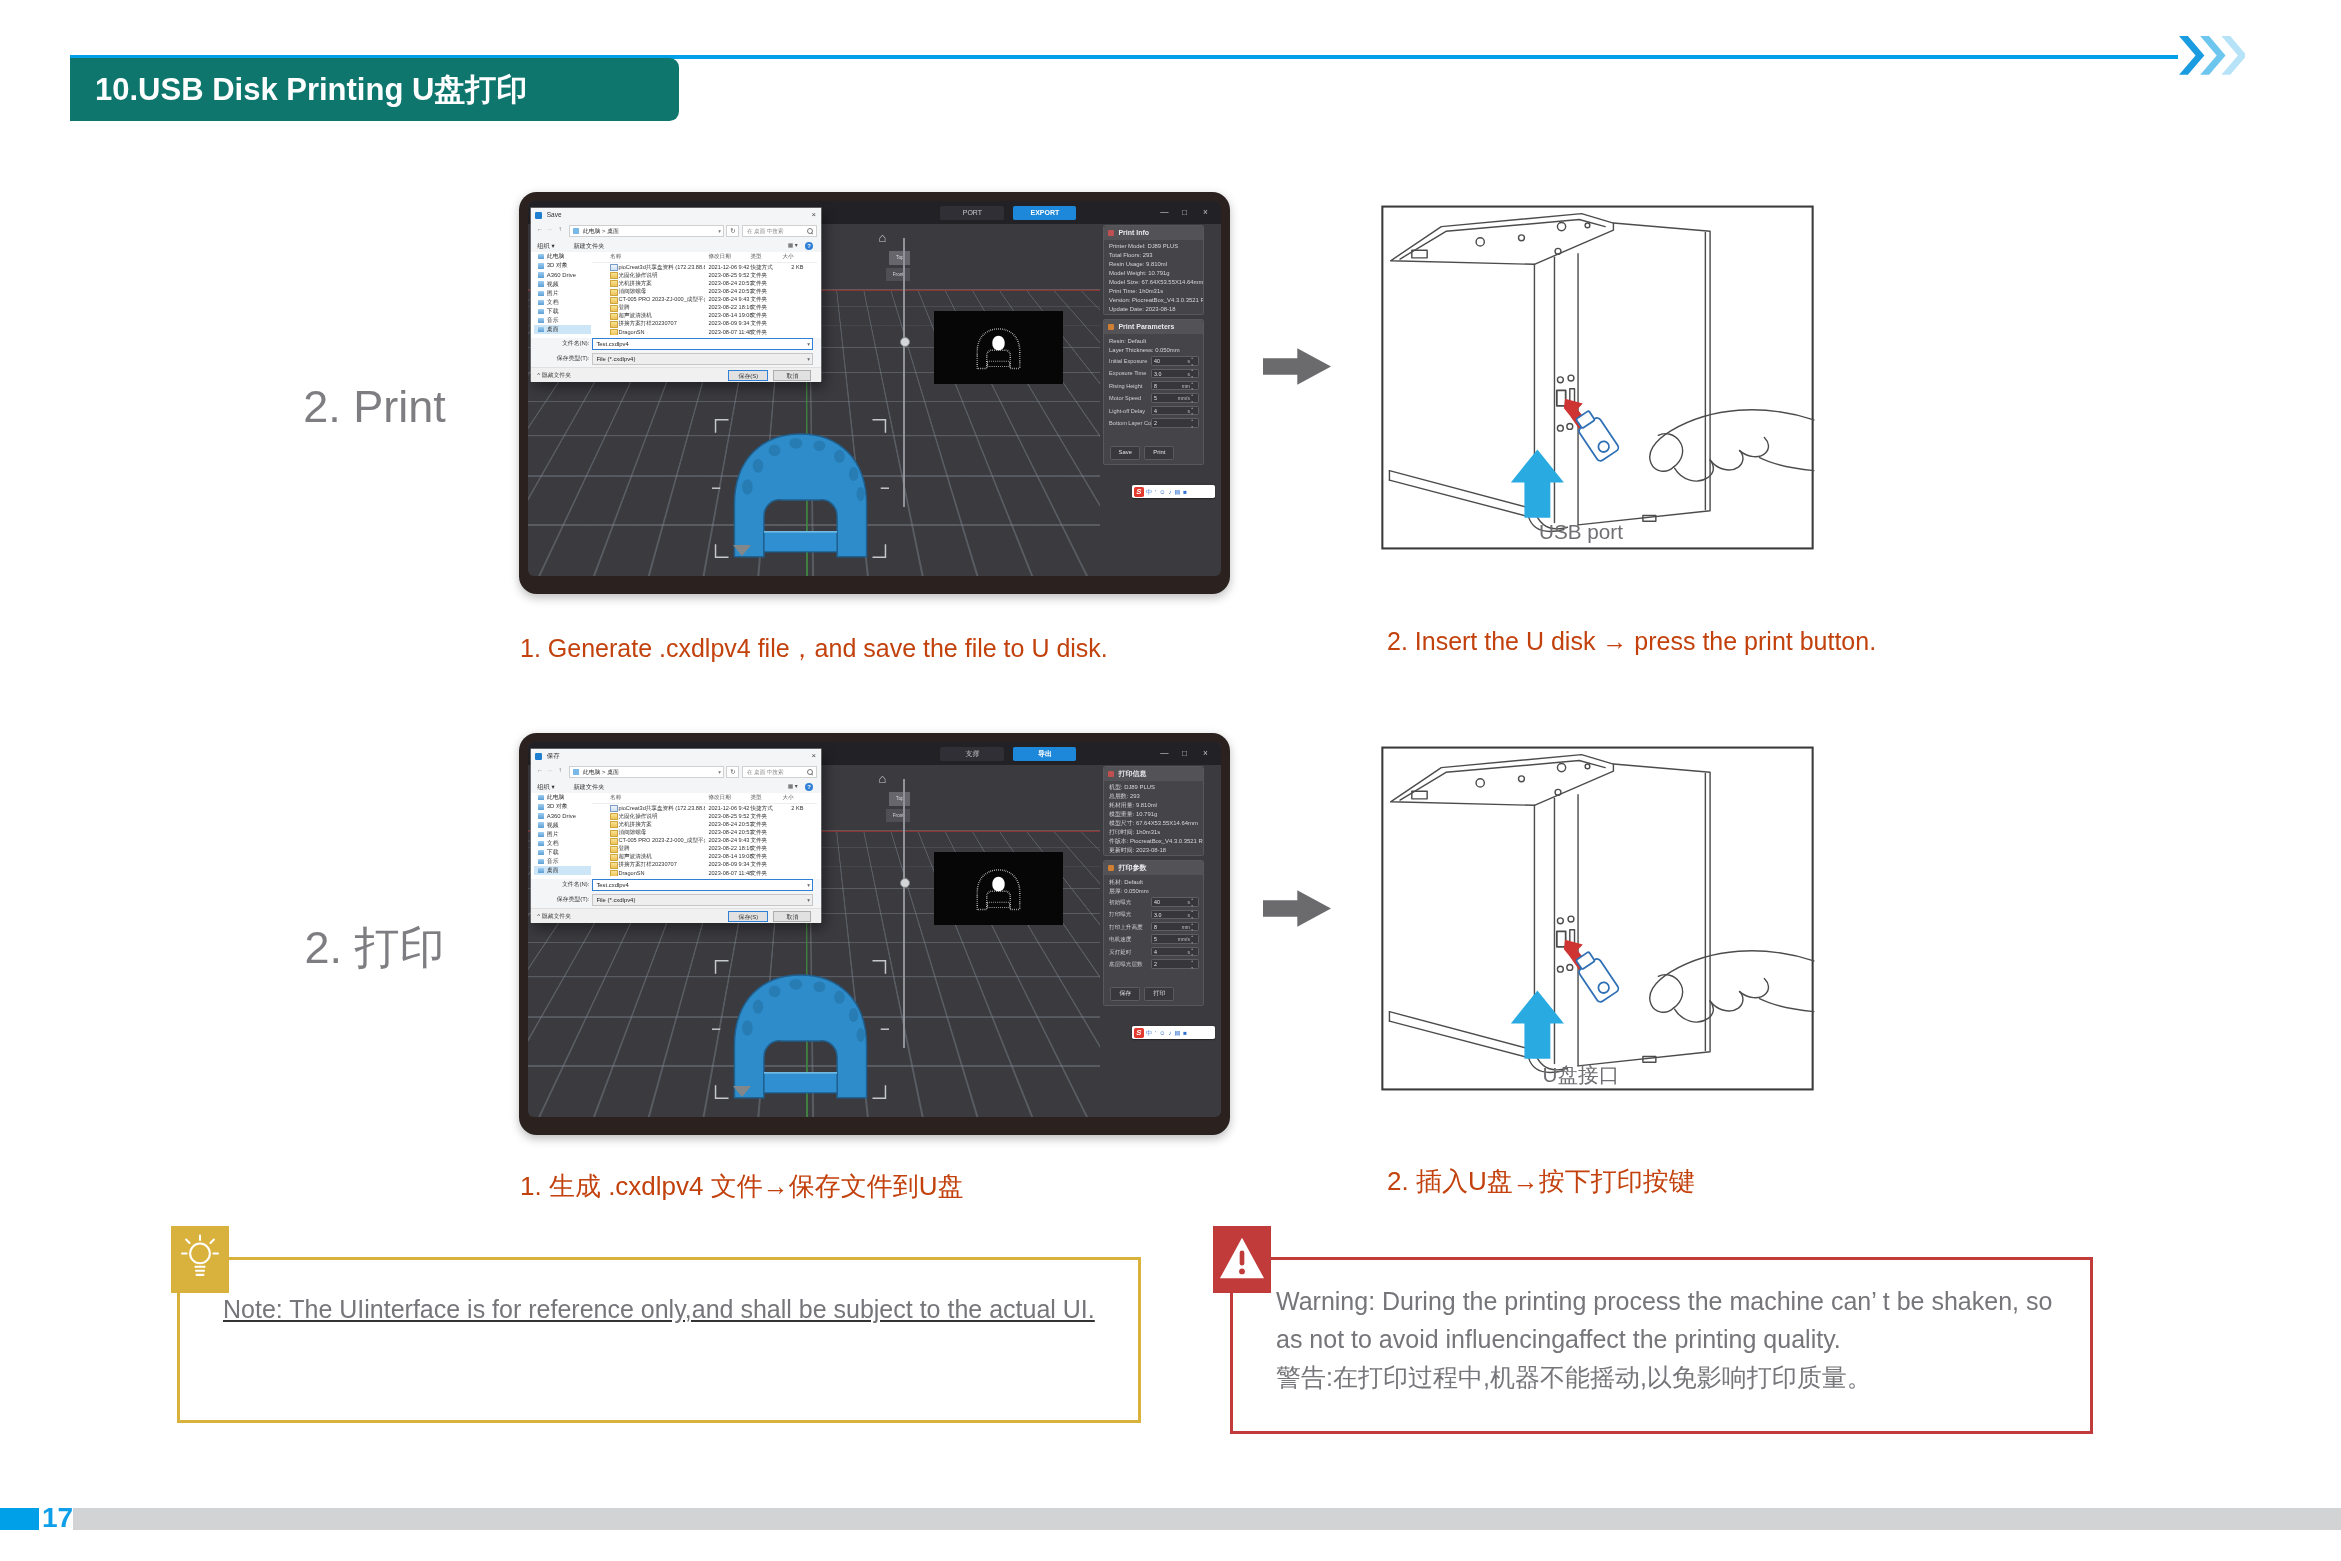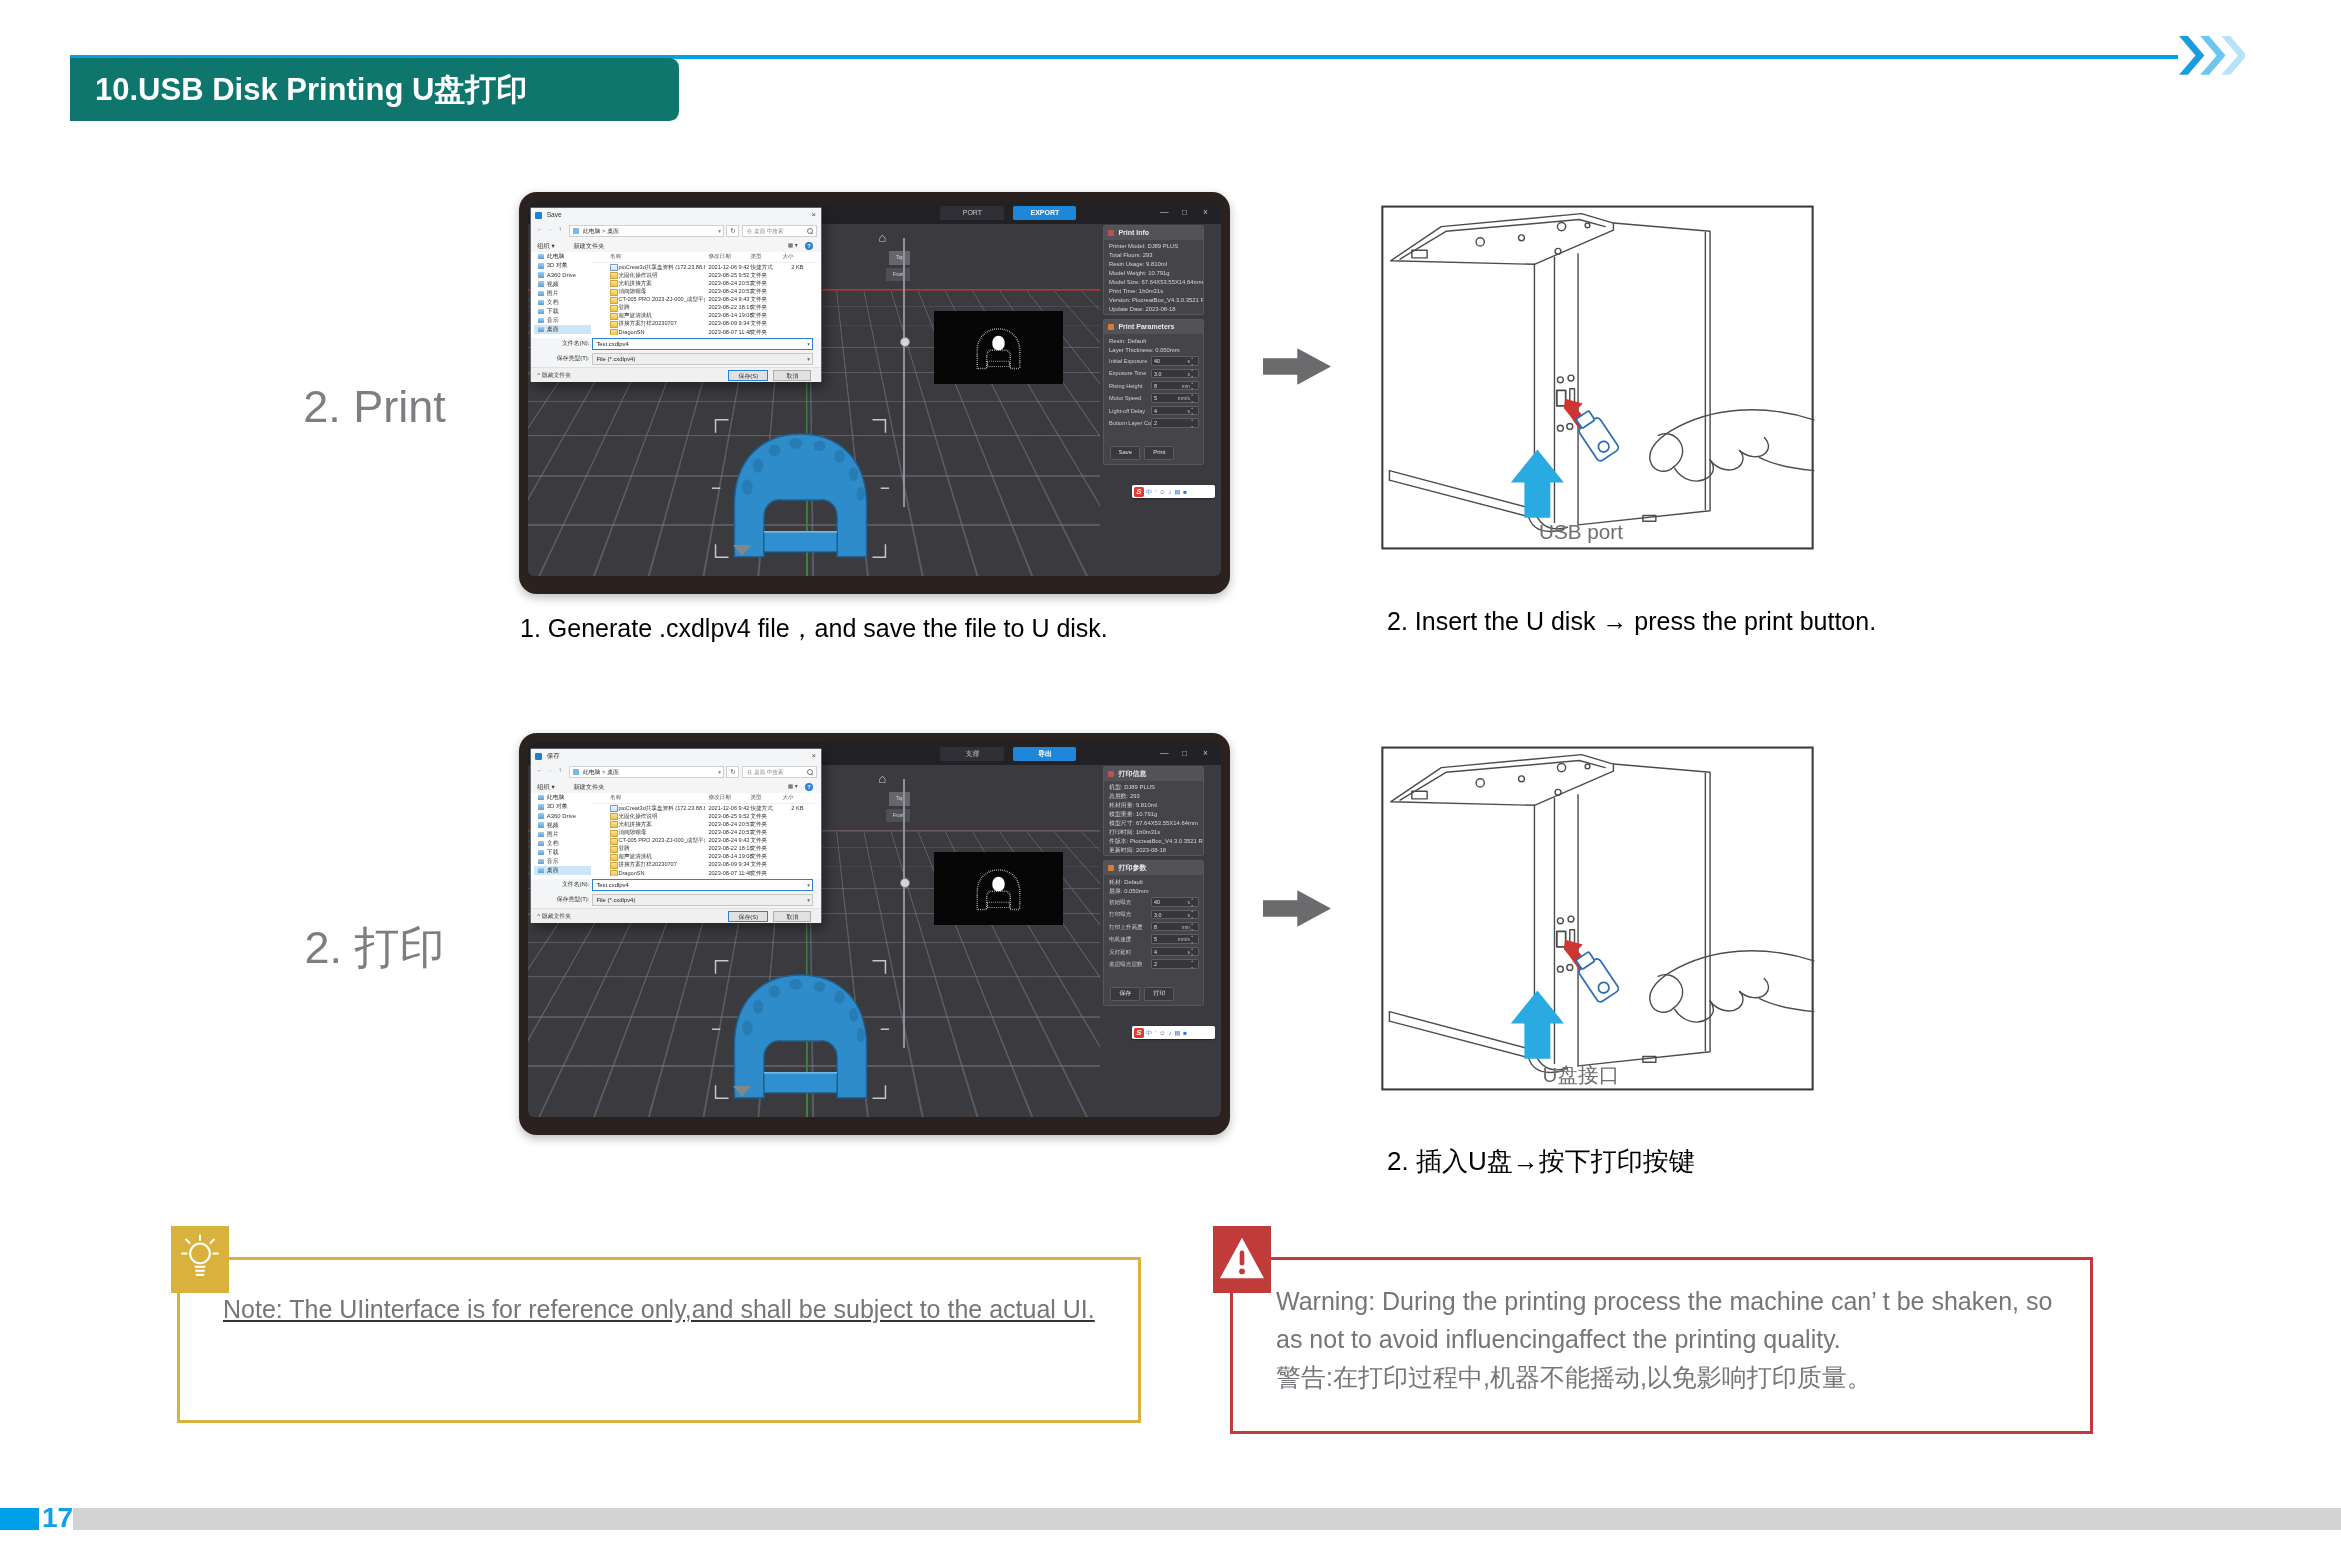--- a/index.html
+++ b/index.html
@@ -9,21 +9,21 @@
 
   
   .topline{left:70px;top:55px;width:2108px;height:4.1px;background:#00a0e9;}
   .chevrons{left:2179px;top:36px;}
   .banner{left:70px;top:58px;width:609px;height:63px;background:#0f766e;border-radius:0 9.4px 9.4px 0;
           color:#fff;font-size:31px;font-weight:bold;line-height:63px;padding-left:25px;box-sizing:border-box;white-space:nowrap;}
 
   
   .rowlabel{width:277px;text-align:center;font-size:45px;color:#7e7e82;white-space:nowrap;}
   .lab1{left:236px;top:381px;} .lab2{left:236px;top:918px;}
-  .cap{font-size:25px;color:#000000;white-space:nowrap;}
+  .cap{font-size:25px;color:#c2410c;white-space:nowrap;margin-top:20px;}
   .cap1{left:520px;top:612px;} .cap2{left:1387px;top:607px;}
   .cap3{left:520px;top:1149px;font-size:26px;} .cap4{left:1387px;top:1144px;font-size:26px;}
 
   
   .step1{left:1263px;top:348px;} .step2{left:1263px;top:890px;}
 
   
   .printer{width:435px;height:347px;}
   .pr1{left:1380px;top:204px;} .pr2{left:1380px;top:745px;}
   .usb-label{position:absolute;left:83px;top:316px;width:236px;text-align:center;
@@ -866,20 +866,21 @@
       <path d="M560,434 C572,450 594,456 608,446 C618,438 618,426 610,418"></path>
       <path d="M610,418 C624,430 644,432 654,422 C662,414 660,404 652,396"></path>
       <path d="M736,452 C696,448 668,442 644,430"></path>
     </g>
     <polygon points="267,416 312,472 289,472 289,532 245,532 245,472 222,472" fill="#29abe2"></polygon>
   </svg>
 </span>
     <div class="usb-label">U盘接口</div>
   </div>
 
+  <div class="abs cap cap3">1. 生成 .cxdlpv4 文件→保存文件到U盘</div>
   <div class="abs cap cap4">2. 插入U盘→按下打印按键</div>
 
   <div class="abs iconsq nicon">
     <svg viewBox="0 0 100 115">
       <g stroke="#ffffff" stroke-width="3.5" fill="none" stroke-linecap="round">
         <circle cx="50" cy="47" r="17"></circle>
         <path d="M50,16 L50,24"></path>
           <path d="M26,23 L32,29"></path>
           <path d="M74,23 L68,29"></path>
         <path d="M19,47 L27,47"></path>

